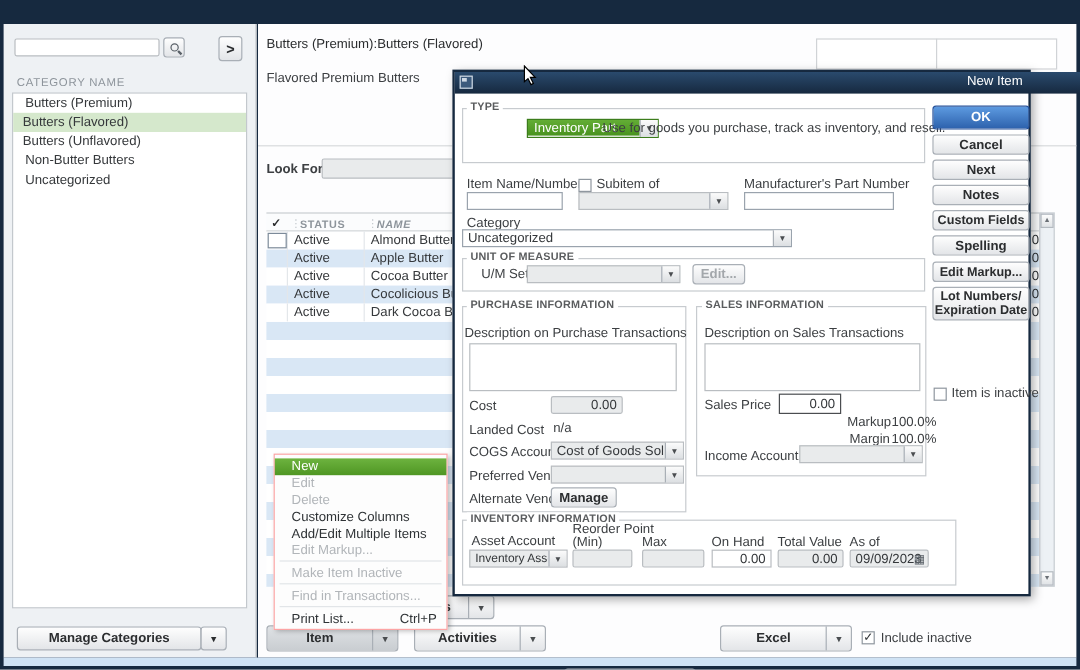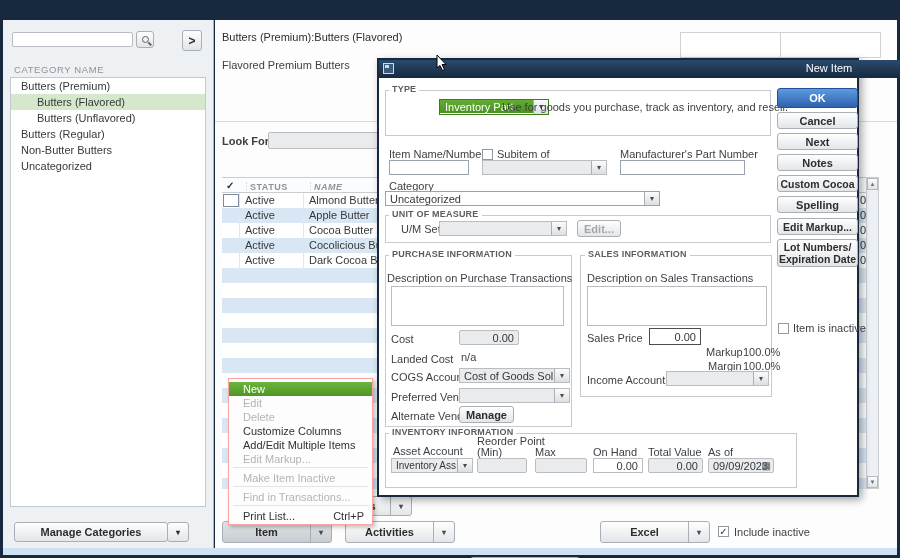--- a/index.html
+++ b/index.html
@@ -35,21 +35,21 @@
     line-height:10px; text-align:center; color:#2f3336; }
   .grp { position:absolute; border:1px solid #c7cbcf; }
   .grp-label { position:absolute; background:#fff; padding:0 3px; font-size:9px; font-weight:bold; color:#5a5c5e; letter-spacing:.2px; }
   .flabel { position:absolute; color:#3c3f42; font-size:11px; white-space:nowrap; }
 
   
   .sidebar { position:absolute; left:3px; top:20px; width:211px; height:528px; background:#eef1f4; border-right:1px solid #aeb4ba; }
   .cat-header { position:absolute; left:11px; top:44px; color:#8d949b; font-size:9.5px; letter-spacing:.6px; }
   .cat-list { position:absolute; left:7px; top:57px; width:196px; height:430px; background:#fff; border:1px solid #c3c8cd; }
   .cat-item { position:relative; height:16px; line-height:16px; padding-left:10px; white-space:nowrap; }
-  .cat-item.lvl1 { padding-left:26px; }
+  .cat-item.lvl1 { padding-left:8px; }
   .cat-item.sel { background:#d5e8cc; }
 
   
   .main { position:absolute; left:215px; top:20px; width:682px; height:528px; background:#fdfdfe; }
   .hdiv { position:absolute; left:0; width:682px; height:1px; background:#d7dadd; }
   .topbox { position:absolute; top:12px; height:26px; background:#fff; border:1px solid #d0d3d6; }
 
   
   .thead { position:absolute; left:7px; top:157px; width:644px; height:16px; background:#fbfcfd;
     border-top:1px solid #c9cdd1; border-bottom:1px solid #c9cdd1; color:#8d949b; font-size:9px; font-weight:bold; letter-spacing:.5px; }
@@ -109,21 +109,20 @@
     <div class="btn" style="position:absolute;left:179px;top:10px;width:20px;height:21px;font-size:12px;">
       <span>&gt;</span>
     </div>
 
     <div class="cat-header">CATEGORY NAME</div>
 
     <div class="cat-list">
       <div class="cat-item"><span>Butters (Premium)</span></div>
       <div class="cat-item lvl1 sel"><span>Butters (Flavored)</span></div>
       <div class="cat-item lvl1"><span>Butters (Unflavored)</span></div>
-      <div class="cat-item"><span>Butters (Regular)</span></div>
       <div class="cat-item"><span>Non-Butter Butters</span></div>
       <div class="cat-item"><span>Uncategorized</span></div>
     </div>
 
     <div class="btn" style="position:absolute;left:11px;top:502px;width:154px;height:20px;">Manage Categories</div>
     <div class="btn" style="position:absolute;left:164px;top:502px;width:22px;height:20px;font-size:8px;">
       <span>▾</span>
     </div>
   </div>
 
@@ -327,21 +326,21 @@
     <span class="flabel" style="left:329px;top:386px;">As of</span>
     <div class="inp-gray" style="position:absolute;left:329px;top:398px;width:66px;height:15px;padding:1px 0 0 4px;">
       <span>09/09/2023</span>
       <span style="position:absolute;right:2px;top:1px;color:#5a6168;font-size:10px;">▦</span>
     </div>
 
     <div class="btn btn-blue side-btn" style="top:28px;height:20px;">OK</div>
     <div class="btn side-btn" style="top:52px;height:17px;">Cancel</div>
     <div class="btn side-btn" style="top:73px;height:17px;">Next</div>
     <div class="btn side-btn" style="top:94px;height:17px;">Notes</div>
-    <div class="btn side-btn" style="top:115px;height:17px;font-size:10.5px;">Custom Cocoa</div>
+    <div class="btn side-btn" style="top:115px;height:17px;font-size:10.5px;">Custom Fields</div>
     <div class="btn side-btn" style="top:136px;height:17px;">Spelling</div>
     <div class="btn side-btn" style="top:158px;height:17px;font-size:10.5px;">Edit Markup...</div>
     <div class="btn side-btn" style="top:179px;height:28px;flex-direction:column;line-height:12px;font-size:10.5px;">
       <span>Lot Numbers/</span>
       <span>Expiration Date</span>
     </div>
   </div>
 
   <div class="cursor">
     <svg width="12" height="18" viewBox="0 0 12 18">

